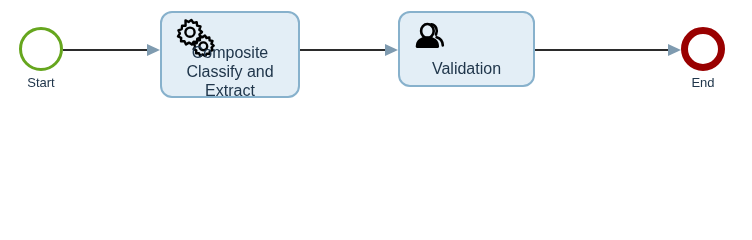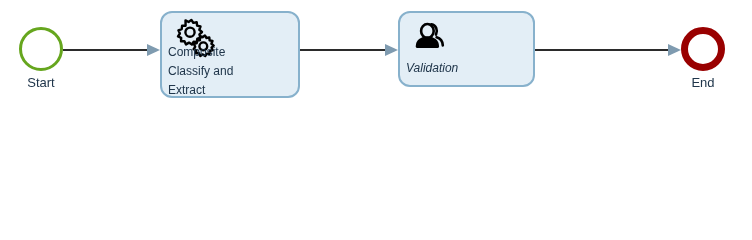--- a/index.html
+++ b/index.html
@@ -51,26 +51,27 @@
   #end-label   { left: 643px; top: 76px; }
 
   
   .task {
     box-sizing: border-box;
     background: #e3eef6;
     border: 2px solid #87b1cc;
     border-radius: 12px;
   }
   #task-composite { left: 160px; top: 11px; width: 140px; height: 87px; }
-  #task-validation { left: 398px; top: 11px; width: 137px; height: 76px; font-style: italic; }
+  #task-validation { left: 398px; top: 11px; width: 137px; height: 76px; }
 
   .task-label {
     position: absolute;
     left: 0; right: 0;
-    font-size: 12px;
+    text-align: center;
+    font-size: 16px;
     line-height: 19px;
     color: #20364b;
   }
   #task-composite .task-label { top: 30px; padding: 0 6px; }
   #task-validation .task-label { top: 46px; padding: 0 6px; }
 
   .task-icon {
     position: absolute;
     pointer-events: none;
   }

